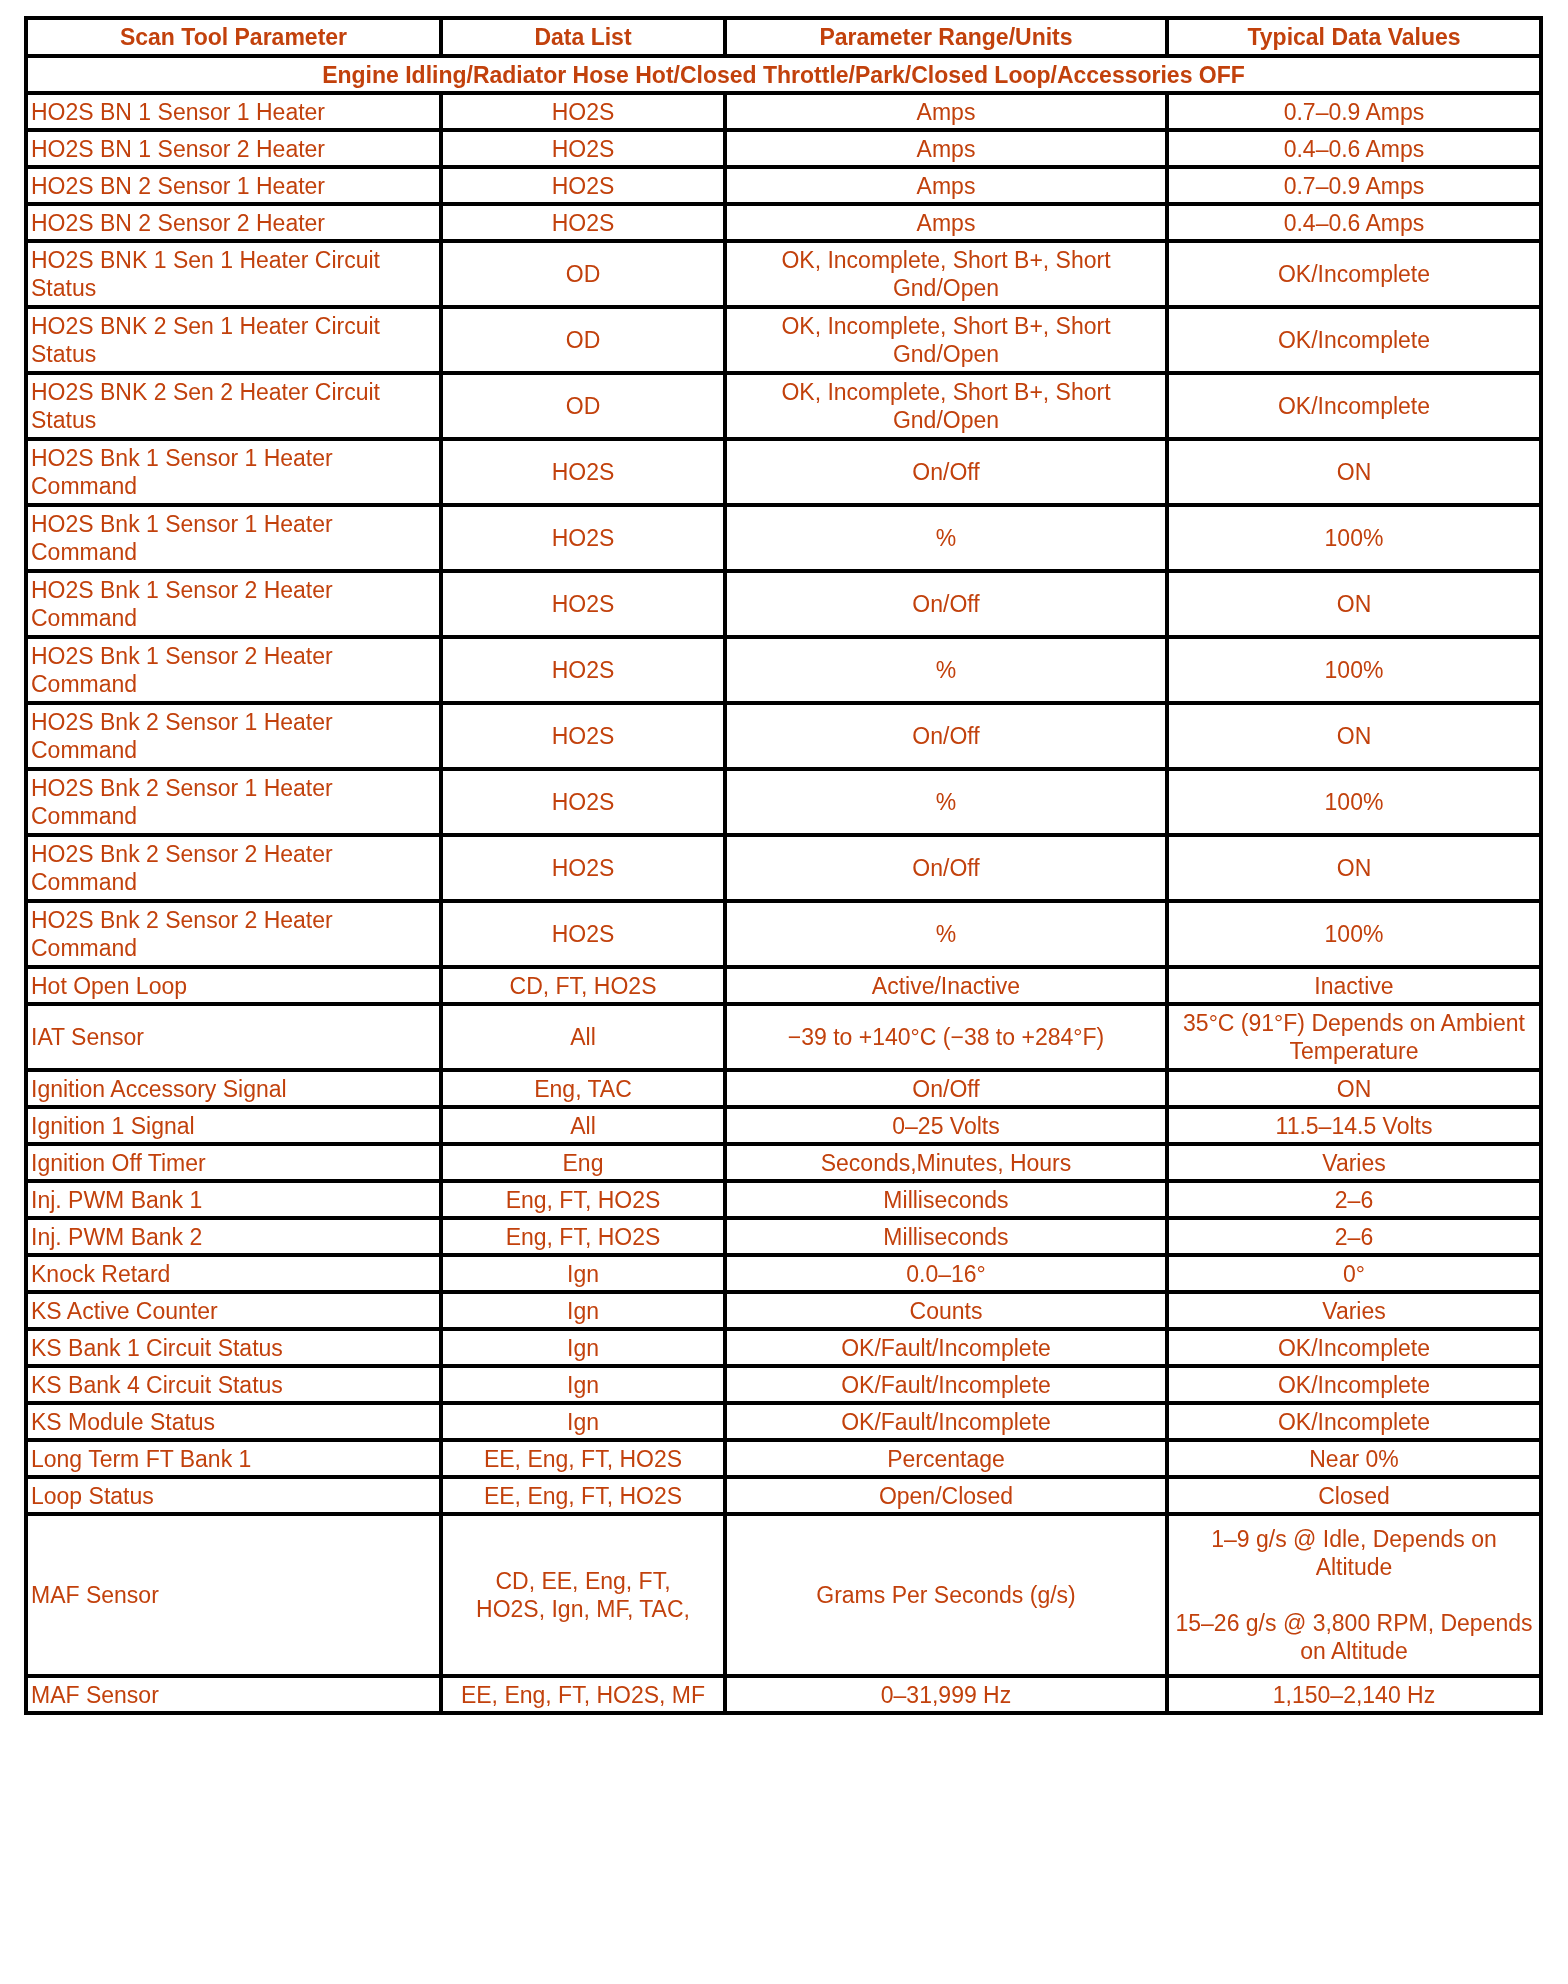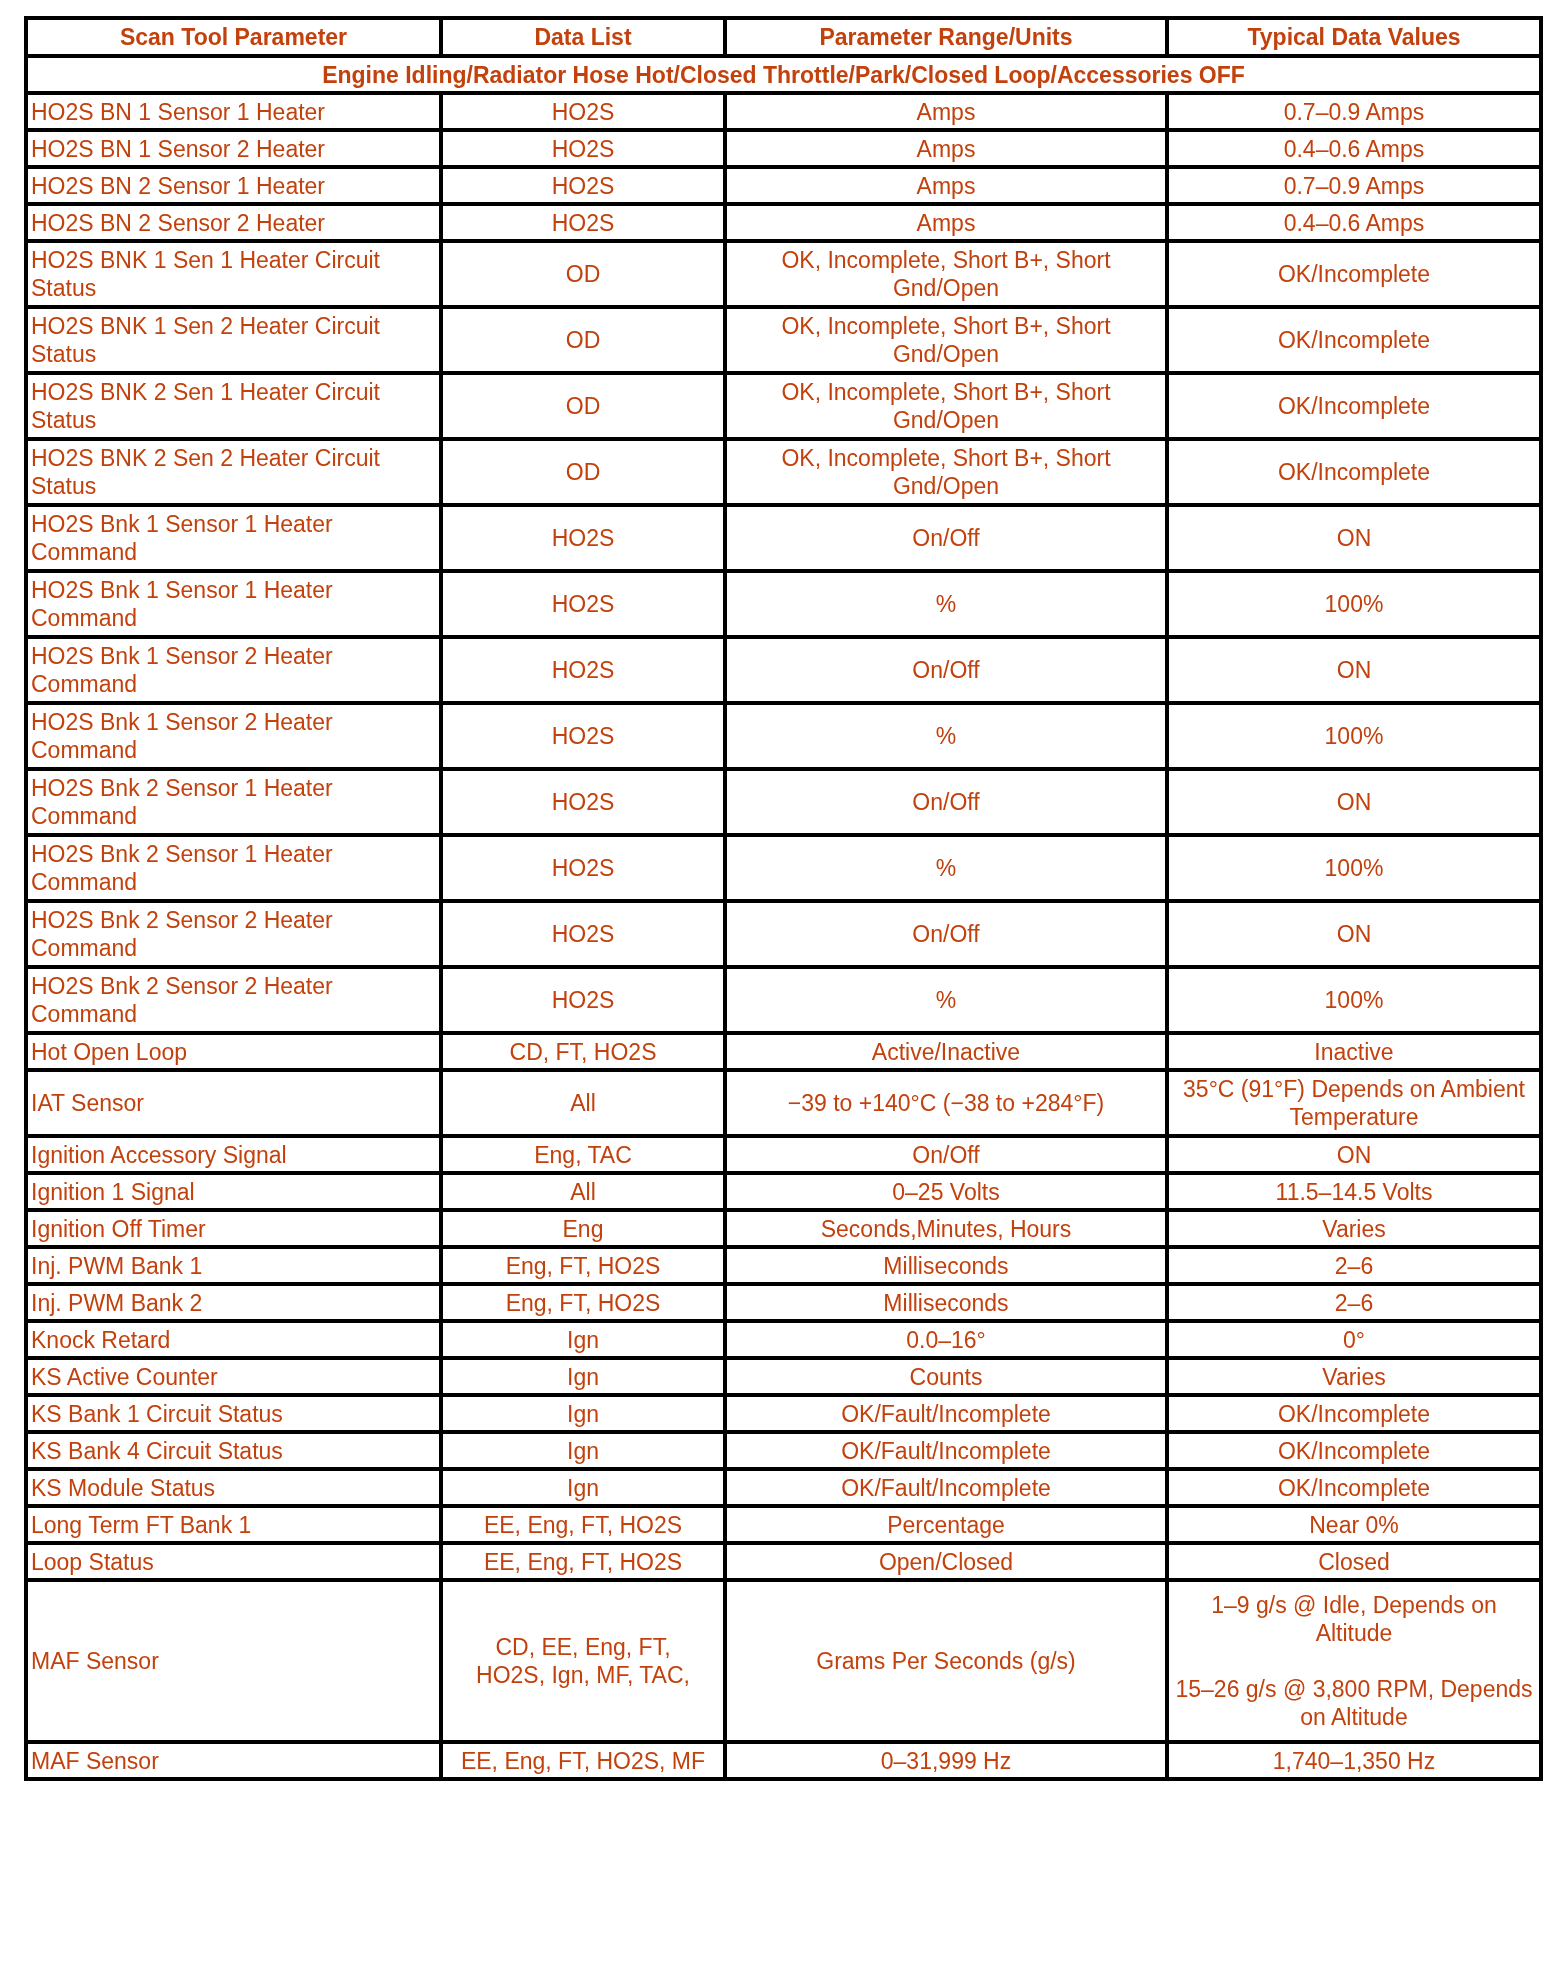--- a/index.html
+++ b/index.html
@@ -76,26 +76,20 @@
         <td class="c">Amps</td>
         <td class="c">0.4–0.6 Amps</td>
       </tr>
       <tr class="h2">
         <td class="l">HO2S BNK 1 Sen 1 Heater Circuit Status</td>
         <td class="c">OD</td>
         <td class="c">OK, Incomplete, Short B+, Short Gnd/Open</td>
         <td class="c">OK/Incomplete</td>
       </tr>
       <tr class="h2">
-        <td class="l">HO2S BNK 1 Sen 2 Heater Circuit Status</td>
-        <td class="c">OD</td>
-        <td class="c">OK, Incomplete, Short B+, Short Gnd/Open</td>
-        <td class="c">OK/Incomplete</td>
-      </tr>
-      <tr class="h2">
         <td class="l">HO2S BNK 2 Sen 1 Heater Circuit Status</td>
         <td class="c">OD</td>
         <td class="c">OK, Incomplete, Short B+, Short Gnd/Open</td>
         <td class="c">OK/Incomplete</td>
       </tr>
       <tr class="h2">
         <td class="l">HO2S BNK 2 Sen 2 Heater Circuit Status</td>
         <td class="c">OD</td>
         <td class="c">OK, Incomplete, Short B+, Short Gnd/Open</td>
         <td class="c">OK/Incomplete</td>
@@ -239,16 +233,16 @@
         <td class="c">
           <span style="display: block;">1–9 g/s @ Idle, Depends on Altitude</span>
           <span class="gap"></span>
           <span style="display: block;">15–26 g/s @ 3,800 RPM, Depends on Altitude</span>
         </td>
       </tr>
       <tr class="h1">
         <td class="l">MAF Sensor</td>
         <td class="c">EE, Eng, FT, HO2S, MF</td>
         <td class="c">0–31,999 Hz</td>
-        <td class="c">1,740–1,350 Hz</td>
+        <td class="c">1,150–2,140 Hz</td>
       </tr>
     </tbody>
 </table>
 
 </body></html>

